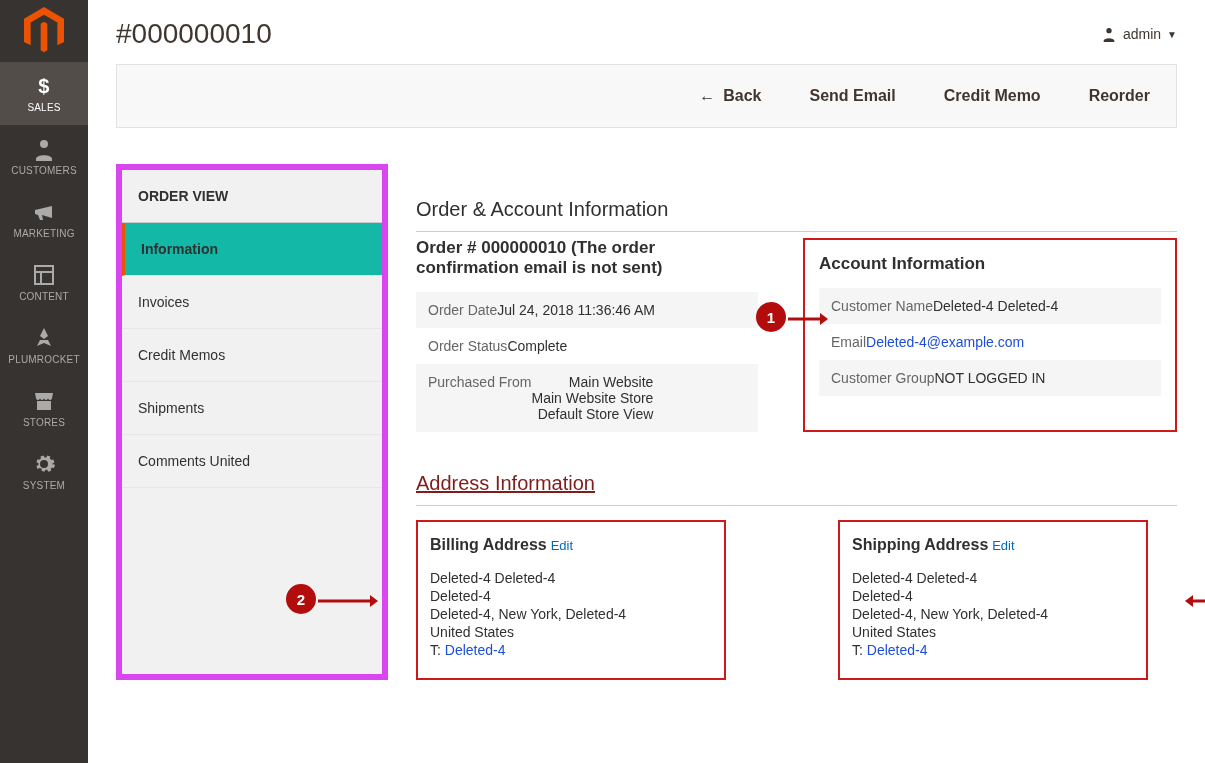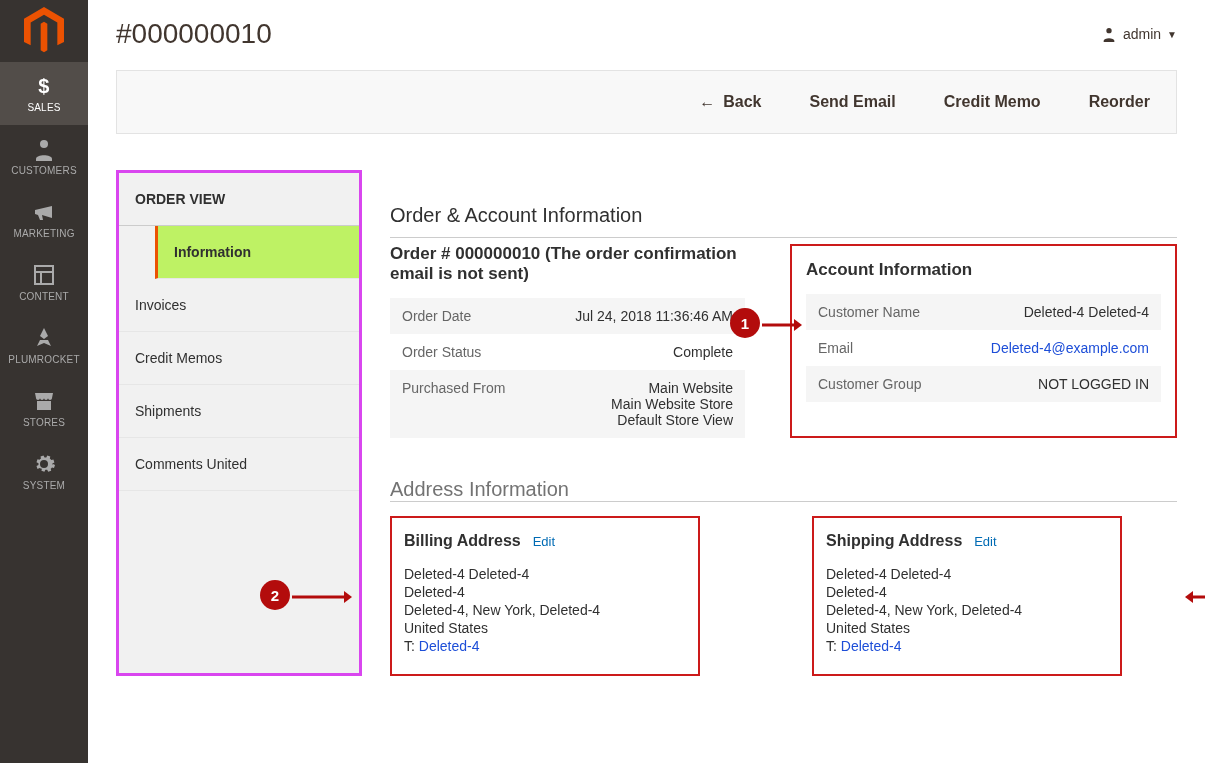--- a/index.html
+++ b/index.html
@@ -6,52 +6,52 @@
   body { font-family: "Helvetica Neue", Arial, sans-serif; color: #303030; background:#fff; }
   .app { display: flex; min-height: 763px; }
   
   .sidenav { width: 88px; background:#373330; display:flex; flex-direction:column; align-items:center; padding-top:10px; }
   .logo { width:40px; height:40px; color:#eb5202; display:flex; align-items:center; justify-content:center; margin-bottom:12px; }
   .nav-item { width:100%; padding:12px 2px; text-align:center; color:#aaa; font-size:10px; cursor:pointer; letter-spacing:0.2px; }
   .nav-item.active { background:#524d49; color:#fff; }
   .nav-icon { display:block; margin:0 auto 4px auto; width:24px; height:24px; }
   
   .main { flex:1; padding:18px 28px 30px 28px; }
-  .topbar { display:flex; justify-content:space-between; align-items:center; margin-bottom:20px;gap:32px;}
+  .topbar { display:flex; justify-content:space-between; align-items:center; margin-bottom:14px;gap:32px;}
   .page-title { font-size:28px; font-weight:400; color:#41362f;}
   .user { display:flex; align-items:center; gap:6px; font-size:14px; color:#41362f; cursor:pointer;}
   .user svg { width:16px; height:16px; }
   .chev { font-size:10px;}
   
   .actionbar { background:#f8f8f8; border:1px solid #e3e3e3; padding:22px 26px; display:flex; justify-content:flex-end; gap:48px; margin-bottom:36px;}
   .action-btn { font-size:16px; color:#41362f; cursor:pointer; font-weight:600; display:flex; align-items:center; gap:8px;}
   
   .columns { display:flex; gap:28px; }
-  .side-panel { width:246px; border:3px solid #d946ef; background:#f1f1f1;}
+  .side-panel { width:272px; border:6px solid #d946ef; background:#f1f1f1;}
   .side-panel-header { padding:18px 16px; font-size:14px; font-weight:700; color:#303030; border-bottom:1px solid #ccc;}
   .side-tab { display:block; padding:18px 16px; font-size:14px; color:#303030; background:#f1f1f1; border-bottom:1px solid #e6e6e6; cursor:pointer;}
-  .side-tab.active { background:#bef264; border-left:3px solid #eb5202; font-weight:600;margin-left:36px;}
+  .side-tab.active { background:#14b8a6; border-left:3px solid #eb5202; font-weight:600;}
   .content { flex:1; }
   .section-title { font-size:20px; color:#303030; margin-bottom:6px; padding-bottom:10px; border-bottom:1px solid #ccc;margin-top:34px;}
   .info-row { display:flex; gap:45px; }
   .info-col { flex:1; }
   .subheading { font-size:17px; font-weight:700; margin-bottom:14px;}
   .kv { font-size:14px; }
-  .kv-row { display:flex; justify-content:space-between; padding:10px 12px;}
+  .kv-row { display:flex; justify-content:flex-start; padding:10px 12px;}
   .kv-row:nth-child(odd){ background:#f5f5f5;}
   .kv-label { color:#666;}
   .kv-val { color:#303030; text-align:right;}
   .link { color:#1d4ed8; cursor:pointer;}
   
   .callout-red { border:2px solid #cc1a1a; padding:14px; }
-  .section-title2 { font-size:20px; color:#737373; margin:40px 0 12px 0; border-bottom:1px solid #ccc;}
+  .section-title2 { font-size:20px; color:#7f1d1d; margin:40px 0 12px 0; padding-bottom:10px; border-bottom:1px solid #ccc;text-decoration:underline;}
   .addr-row { display:flex; gap:56px; position:relative; margin-top:14px;}
   .addr-box { width:310px; padding:14px 12px 20px 12px; border:2px solid #cc1a1a; font-size:14px;}
   .addr-title { font-size:16px; font-weight:700; display:inline;margin-top:28px;}
-  .edit-link { color:#006bb4; font-size:13px; margin-left:8px; cursor:pointer;}
+  .edit-link { color:#006bb4; font-size:13px; margin-left:0; cursor:pointer;}
   .addr-line { font-size:14px; color:#303030; margin-top:2px;}
   
   .badge { position:absolute; width:30px; height:30px; border-radius:50%; background:#b30c0c; color:#fff; display:flex; align-items:center; justify-content:center; font-weight:700; font-size:15px;}
   .arrow-r { position:absolute; }
   .arrow-l { position:absolute; }
 </style>
 </head>
 <body>
 
 <div class="app">

